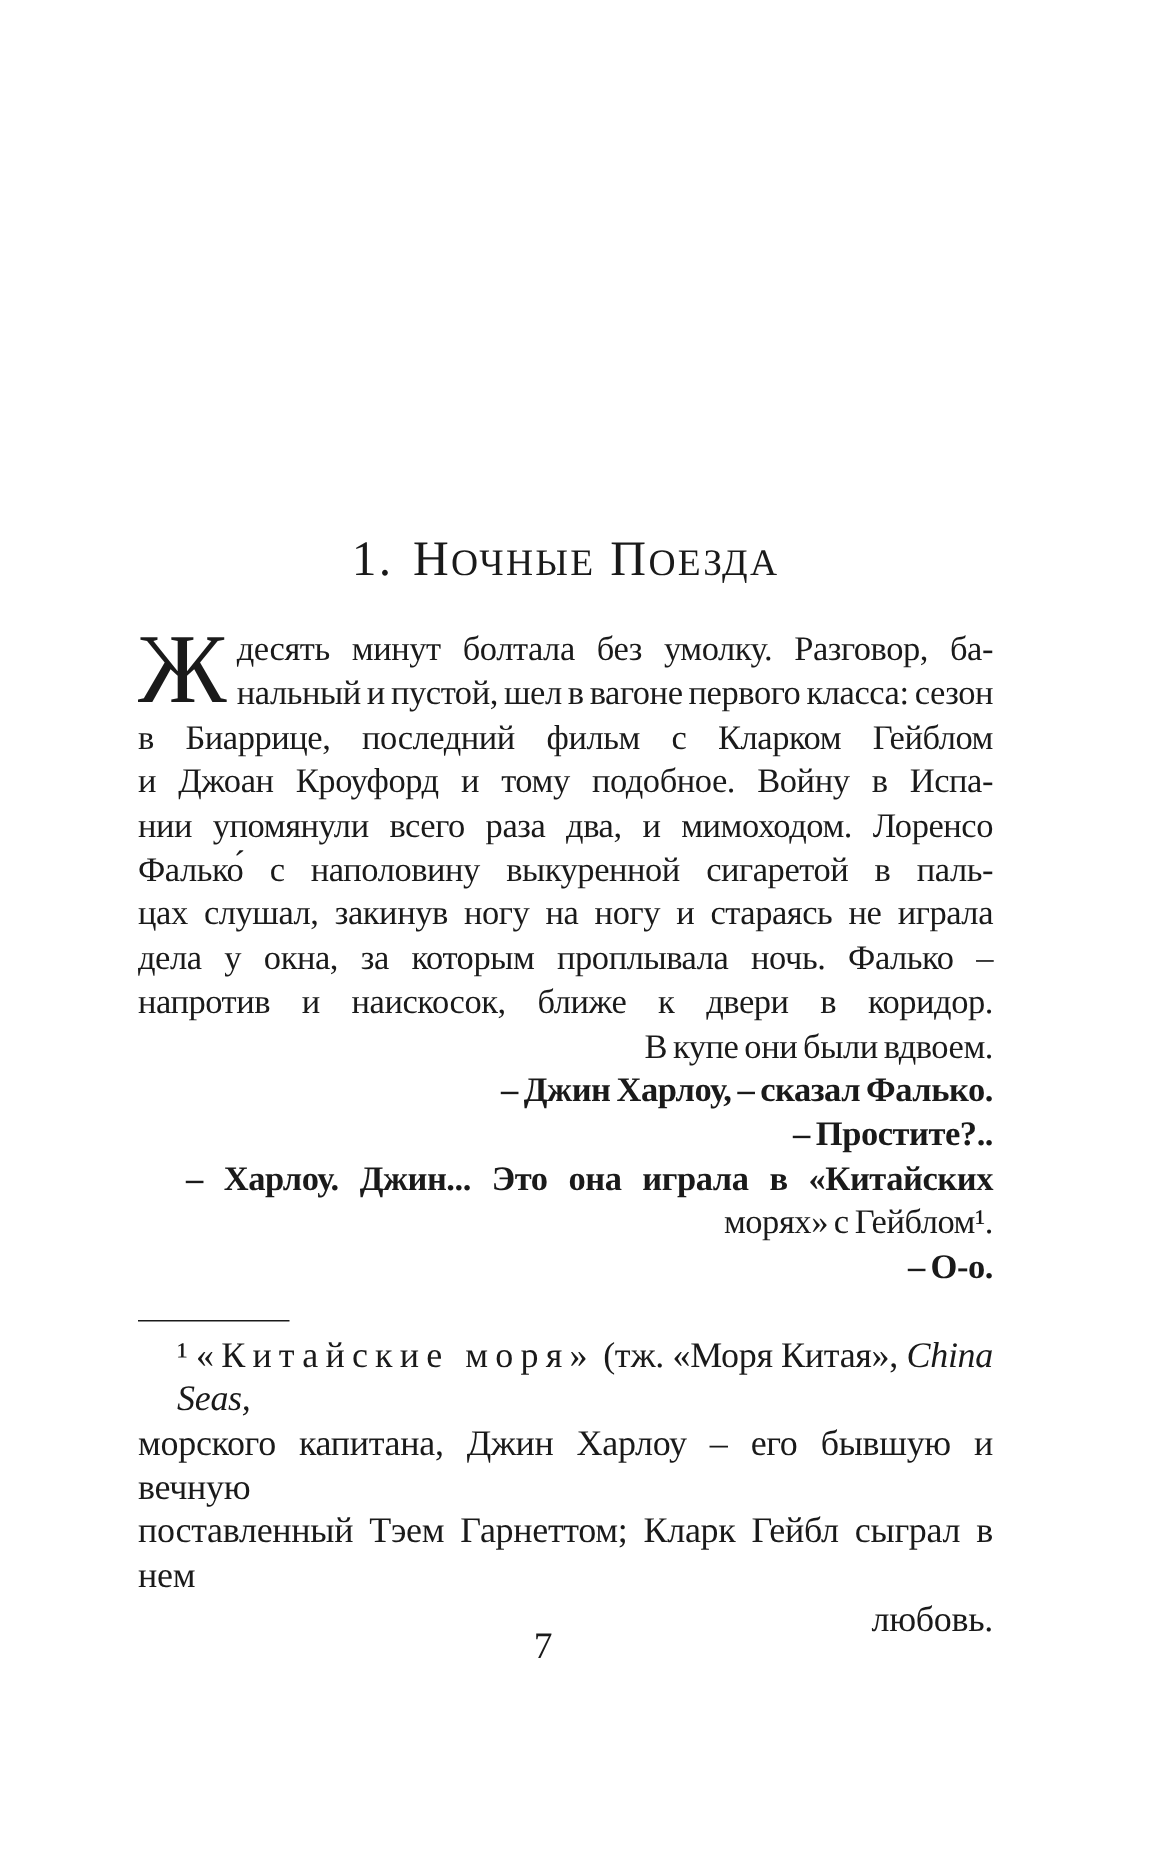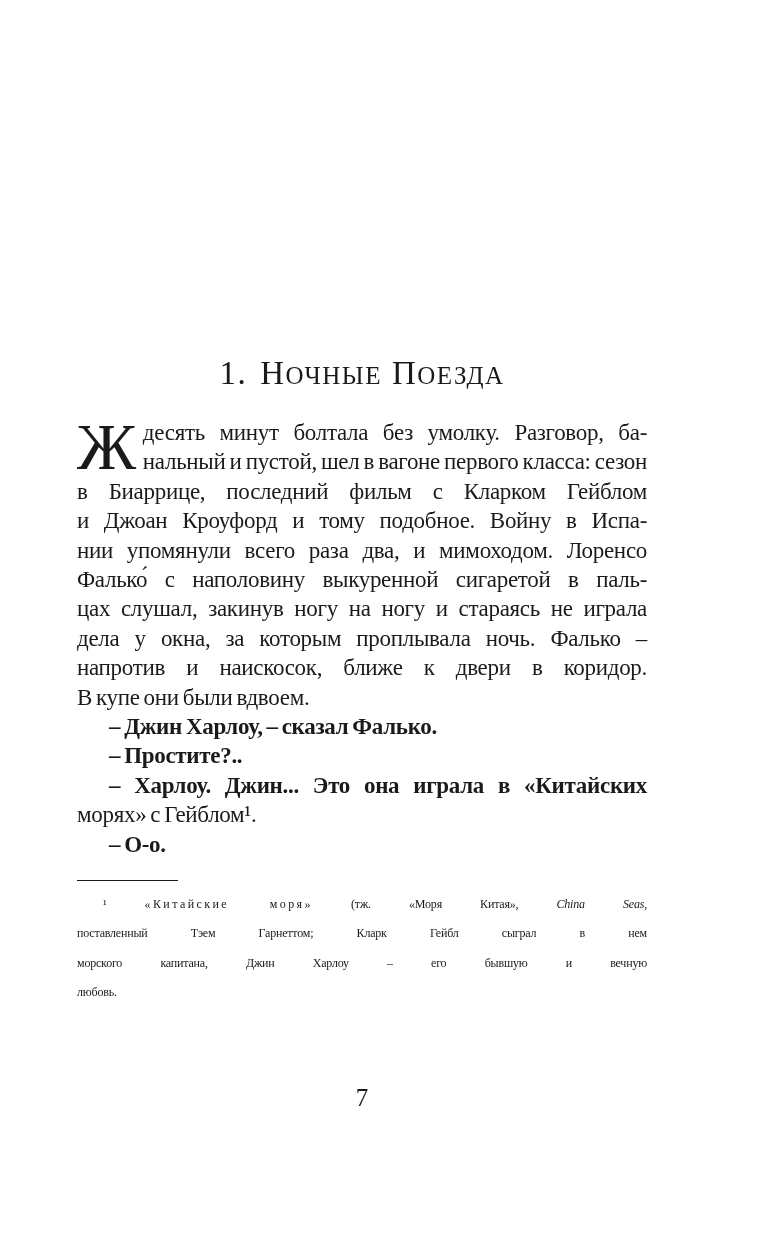--- a/index.html
+++ b/index.html
@@ -15,21 +15,21 @@
     overflow: hidden;
   }
   .page {
     position: relative;
     width: 768px;
     height: 1241px;
   }
   .text-block {
     position: absolute;
     top: 355px;
-    left: 77px;
+    left: 92px;
     width: 570px;
   }
 
   
   .heading {
     text-align: center;
     line-height: 36px;
     letter-spacing: 1.5px;
     white-space: nowrap;
   }
@@ -55,33 +55,33 @@
     font-size: 66px;
     line-height: 58px;
     height: 58px;
     margin: 0 7px 0 0;
   }
   .line.just {
     text-align: justify;
     text-align-last: justify;
   }
   .line.left {
-    text-align: left;
+    text-align: right;
   }
   .line.ind { padding-left: 32px; font-weight: bold; }
 
   
   .fn-rule {
     margin-top: 21px;
     width: 101px;
     border-top: 1.5px solid #1a1a1a;
   }
   .footnote {
     margin-top: 9px;
-    font-size: 12px;
+    font-size: 24px;
     line-height: 29.3px;
     letter-spacing: -0.2px;
     word-spacing: -1px;
   }
   .footnote .ind-fn { padding-left: 26px; }
   .italic { font-style: italic; }
   .spaced { letter-spacing: 0.2em; }
 
   
   .page-number {
@@ -124,22 +124,22 @@
           <div class="line left">морях» с Гейблом¹.</div>
           <div class="line left ind">– О-о.</div>
         </div>
     </div>
 
     <div class="fn-rule"></div>
 
     <div class="footnote">
       <div>
           <div class="line just ind-fn"><span>¹ </span><span class="spaced">«Китайские моря»</span><span> (тж. «Моря Китая», </span><span class="italic">China Seas,</span></div>
+          <div class="line just">морского капитана, Джин Харлоу – его бывшую и вечную</div>
           <div class="line just">поставленный Тэем Гарнеттом; Кларк Гейбл сыграл в нем</div>
-          <div class="line just">морского капитана, Джин Харлоу – его бывшую и вечную</div>
           <div class="line left">любовь.</div>
         </div>
     </div>
 
   </div>
 
   <div class="page-number">7</div>
 
 </div>
 

